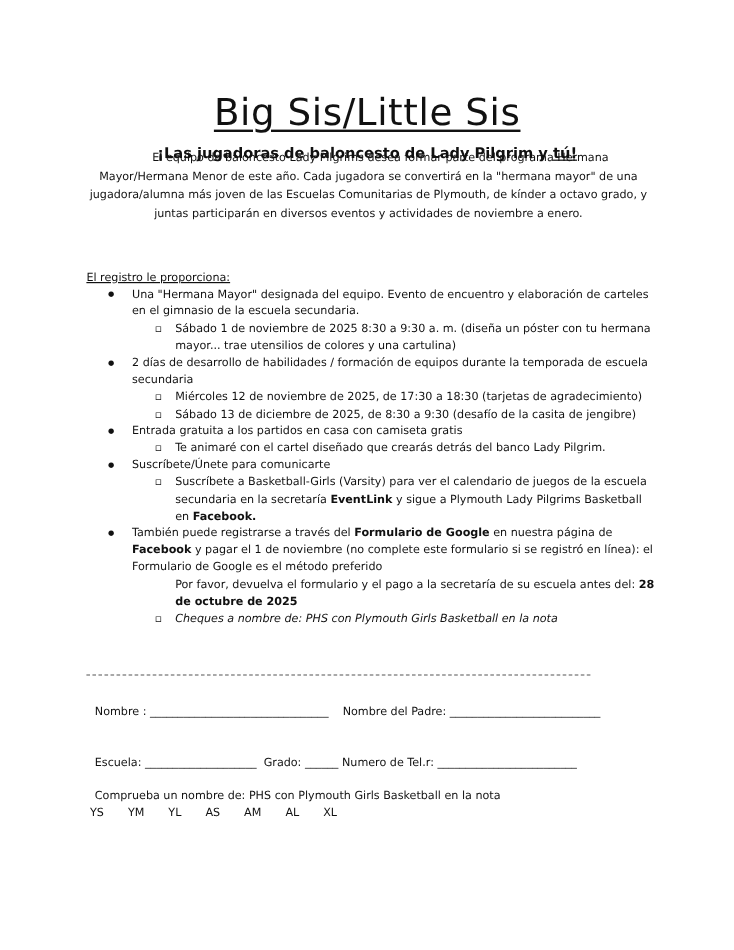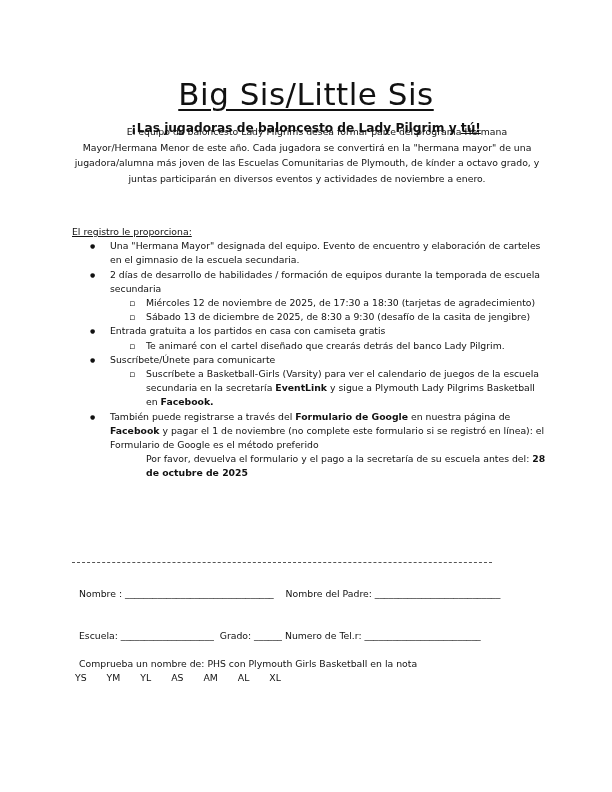--- a/index.html
+++ b/index.html
@@ -32,29 +32,31 @@
 <body>
 
 <div class="page">
   <div class="title">Big Sis/Little Sis</div>
   <div class="subtitle"><span>¡Las jugadoras de baloncesto de Lady Pilgrim y </span><u>tú!</u></div>
   <div class="intro"><span class="indent"></span><span>El equipo de baloncesto Lady Pilgrims desea formar parte del programa Hermana Mayor/Hermana Menor de este año. Cada jugadora se convertirá en la "hermana mayor" de una jugadora/alumna más joven de las Escuelas Comunitarias de Plymouth, de kínder a octavo grado, y juntas participarán en diversos eventos y actividades de noviembre a enero.</span></div>
 
   <div class="content">
     <div class="u">El registro le proporciona:</div>
     <div class="bul1">Una "Hermana Mayor" designada del equipo. Evento de encuentro y elaboración de carteles en el gimnasio de la escuela secundaria.</div>
+    <div class="bul2">Sábado 1 de noviembre de 2025 8:30 a 9:30 a. m. (diseña un póster con tu hermana mayor... trae utensilios de colores y una cartulina)</div>
     <div class="bul1">2 días de desarrollo de habilidades / formación de equipos durante la temporada de escuela secundaria</div>
     <div class="bul2">Miércoles 12 de noviembre de 2025, de 17:30 a 18:30 (tarjetas de agradecimiento)</div>
     <div class="bul2">Sábado 13 de diciembre de 2025, de 8:30 a 9:30 (desafío de la casita de jengibre)</div>
     <div class="bul1">Entrada gratuita a los partidos en casa con camiseta gratis</div>
     <div class="bul2">Te animaré con el cartel diseñado que crearás detrás del banco Lady Pilgrim.</div>
     <div class="bul1">Suscríbete/Únete para comunicarte</div>
     <div class="bul2"><span>Suscríbete a Basketball-Girls (Varsity) para ver el calendario de juegos de la escuela secundaria en la secretaría </span><span class="b">EventLink</span><span> y sigue a Plymouth Lady Pilgrims Basketball en </span><span class="b">Facebook.</span></div>
     <div class="bul1"><span>También puede registrarse a través del </span><span class="b">Formulario de Google</span><span> en nuestra página de </span><span class="b">Facebook</span><span> y pagar el 1 de noviembre (no complete este formulario si se registró en línea): el Formulario de Google es el método preferido</span></div>
     <div class="bul2-plain"><span>Por favor, devuelva el formulario y el pago a la secretaría de su escuela antes del: </span><span class="b">28 de octubre de 2025</span></div>
+    <div class="bul2 i">Cheques a nombre de: PHS con Plymouth Girls Basketball en la nota</div>
   </div>
 
   <div class="dashes"></div>
 
   <div class="form" style="top:588px;"><span>Nombre : ________________________________</span>&nbsp;&nbsp;&nbsp;&nbsp;<span>Nombre del Padre: ___________________________</span></div>
   <div class="form" style="top:658px;">Comprueba un nombre de: PHS con Plymouth Girls Basketball en la nota</div>
   <div class="form" style="top:630px;"><span>Escuela: ____________________</span>&nbsp;&nbsp;<span>Grado: ______</span>&nbsp;<span>Numero de Tel.r: _________________________</span></div>
   <div class="form sizes" style="top:672px; left:75px;">
     <span>YS</span><span>YM</span><span>YL</span><span>AS</span><span>AM</span><span>AL</span><span>XL</span>
   </div>

